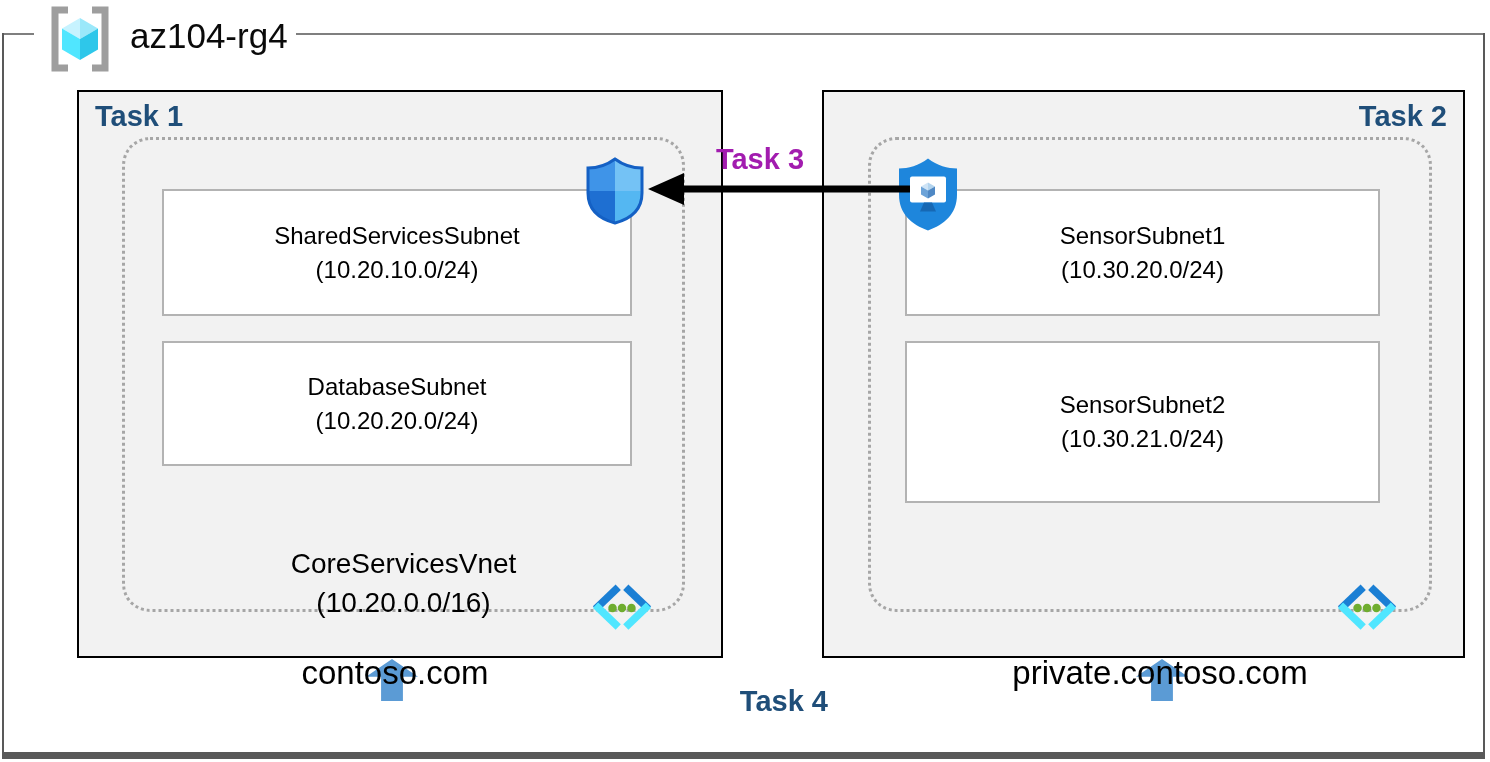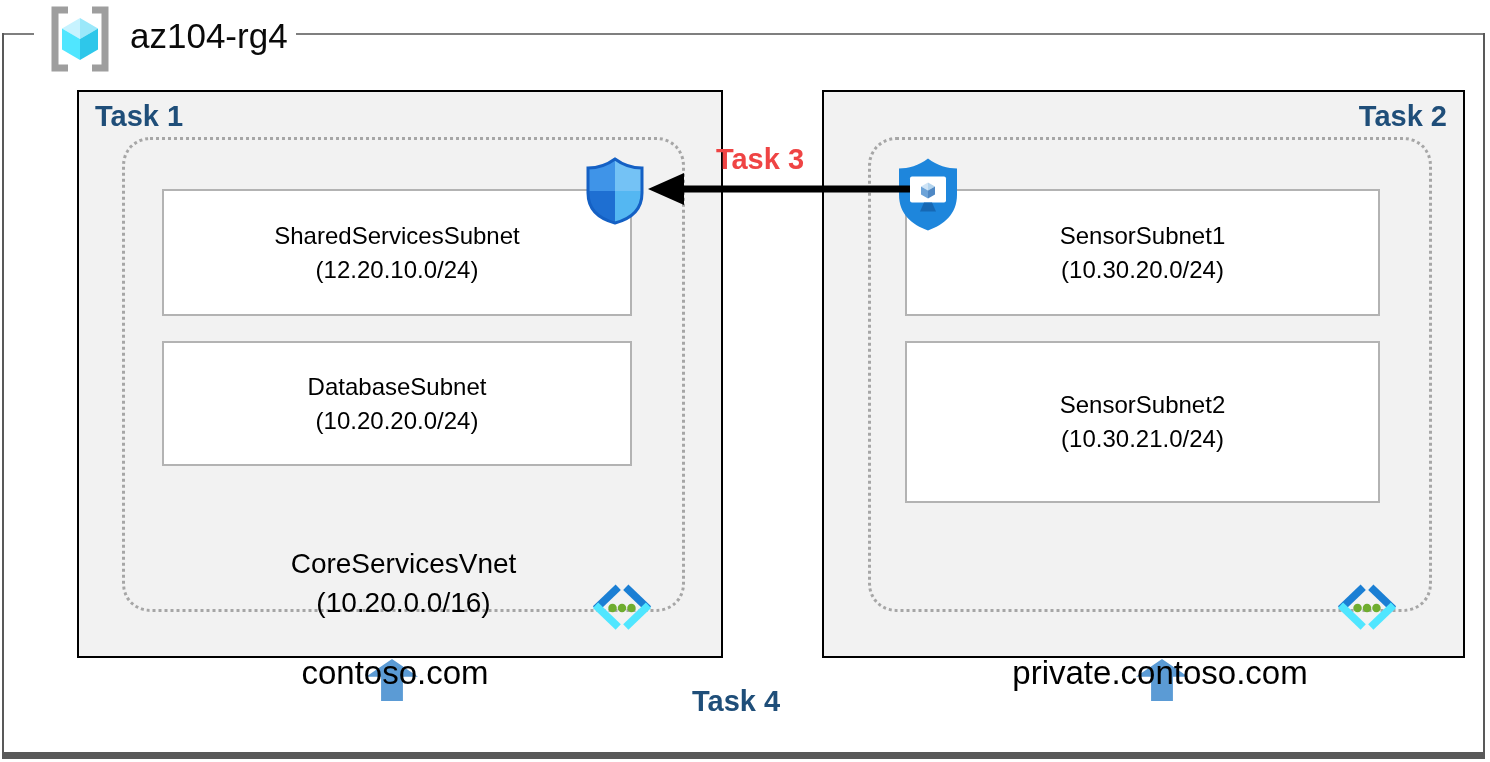--- a/index.html
+++ b/index.html
@@ -39,22 +39,22 @@
   .vnet-label{position:absolute;top:420px;font-size:28px;line-height:1.4;text-align:center;margin-top:32px;}
   .vl-l{left:43px;width:563px;}
   .vl-r{left:44px;width:564px;}
   .vnet-icon{position:absolute;width:70px;height:56px;z-index:5;}
   .vni-l{left:508px;top:488px;}
   .vni-r{left:508px;top:488px;}
   .nsg-icon{position:absolute;left:505px;top:64px;width:62px;height:70px;z-index:6;}
   .bastion-icon{position:absolute;left:72px;top:64px;width:64px;height:77px;z-index:6;}
   
   .task3-label{position:absolute;left:692px;top:143px;width:136px;text-align:center;
-    font-size:29px;font-weight:bold;color:#ef4444;z-index:4;}
-  .task4-label{position:absolute;left:692px;top:685px;width:136px;text-align:left;
+    font-size:29px;font-weight:bold;color:#a21caf;z-index:4;}
+  .task4-label{position:absolute;left:692px;top:685px;width:136px;text-align:right;
     font-size:29px;font-weight:bold;color:#1F4E79;}
   .task3-arrow{position:absolute;left:648px;top:169px;z-index:8;}
   .up-arrow{position:absolute;width:52px;height:42px;background:#5B9BD5;
     clip-path:polygon(50% 0,100% 42%,71% 42%,71% 100%,29% 100%,29% 42%,0 42%);}
   .ua-l{left:366px;top:659px;}
   .ua-r{left:1136px;top:659px;}
   .dns-label{position:absolute;top:654px;font-size:33px;text-align:center;white-space:nowrap;}
   .dns-l{left:240px;width:310px;}
   .dns-r{left:955px;width:410px;}
 </style>
@@ -80,21 +80,21 @@
     </svg>
   </span>
   <span class="rg-title">az104-rg4</span>
 
   <div class="box box-left">
     <div class="task-label task-tl">Task 1</div>
     <div class="dotted dotted-l"></div>
 
     <div class="subnet ls1">
       <div>SharedServicesSubnet</div>
-      <div>(12.20.10.0/24)</div>
+      <div>(10.20.10.0/24)</div>
     </div>
     <div class="subnet ls2">
       <div>DatabaseSubnet</div>
       <div>(10.20.20.0/24)</div>
     </div>
 
     <div class="vnet-label vl-l">
       <div>CoreServicesVnet</div>
       <div>(10.20.0.0/16)</div>
     </div>

